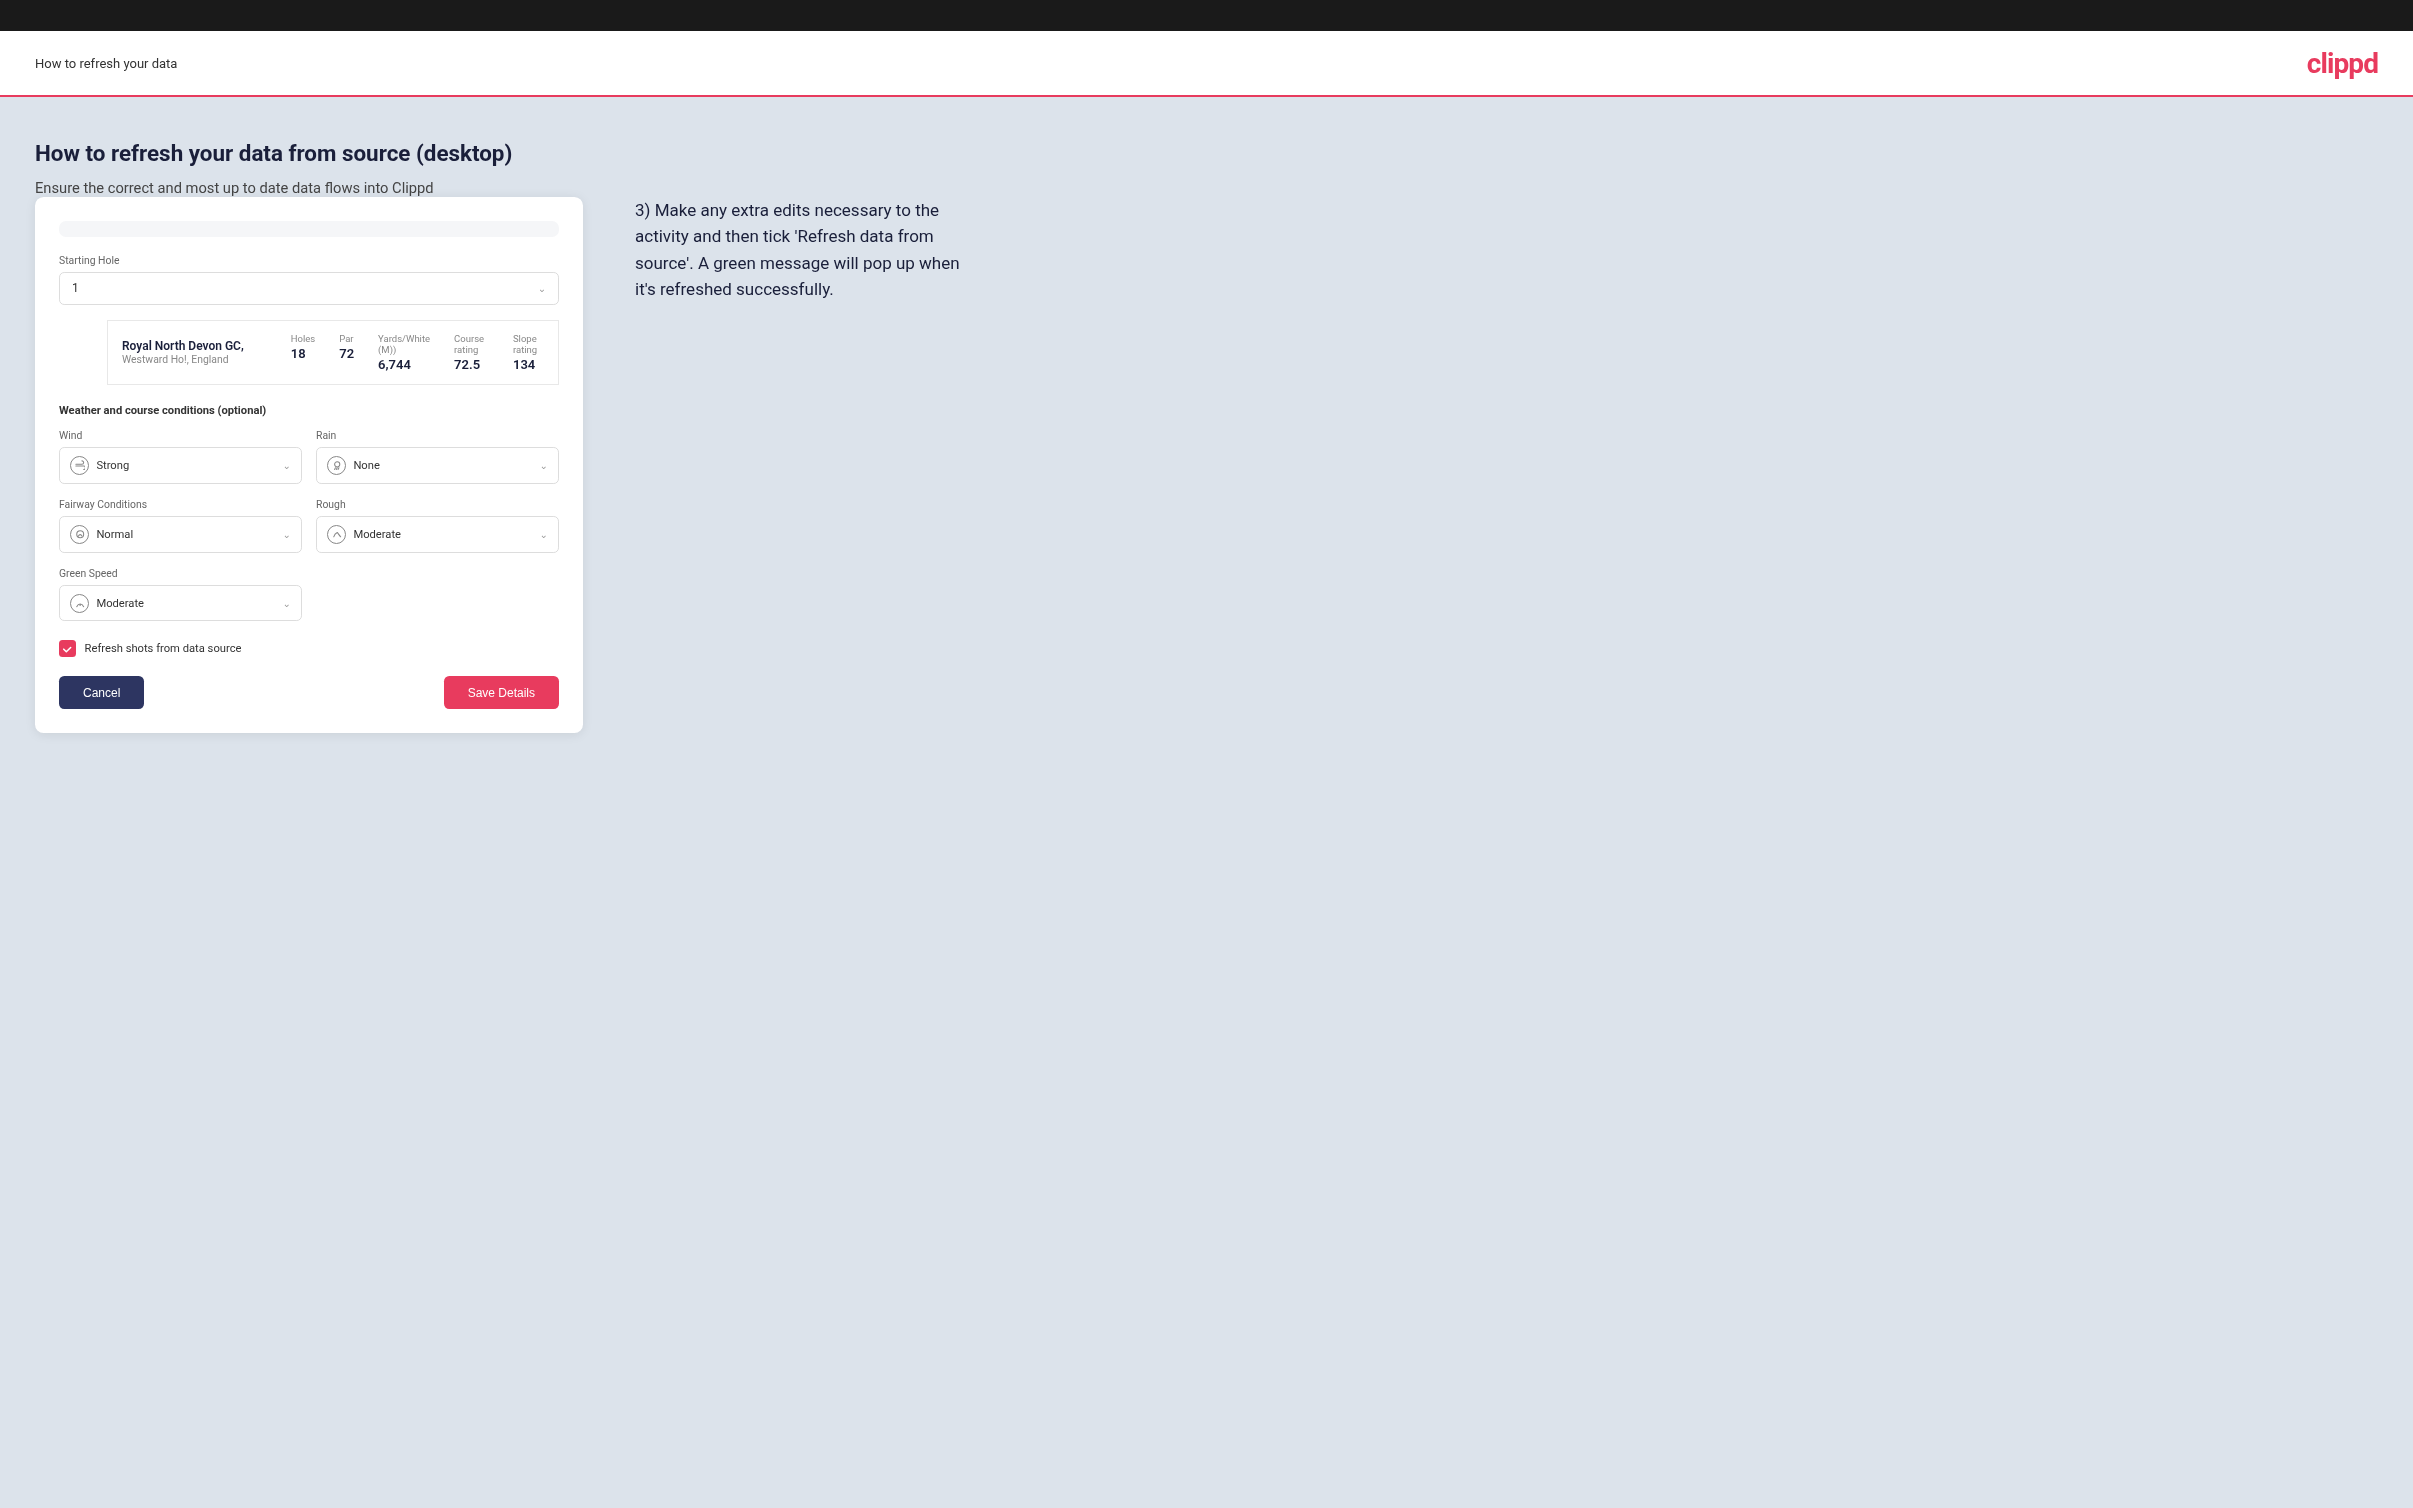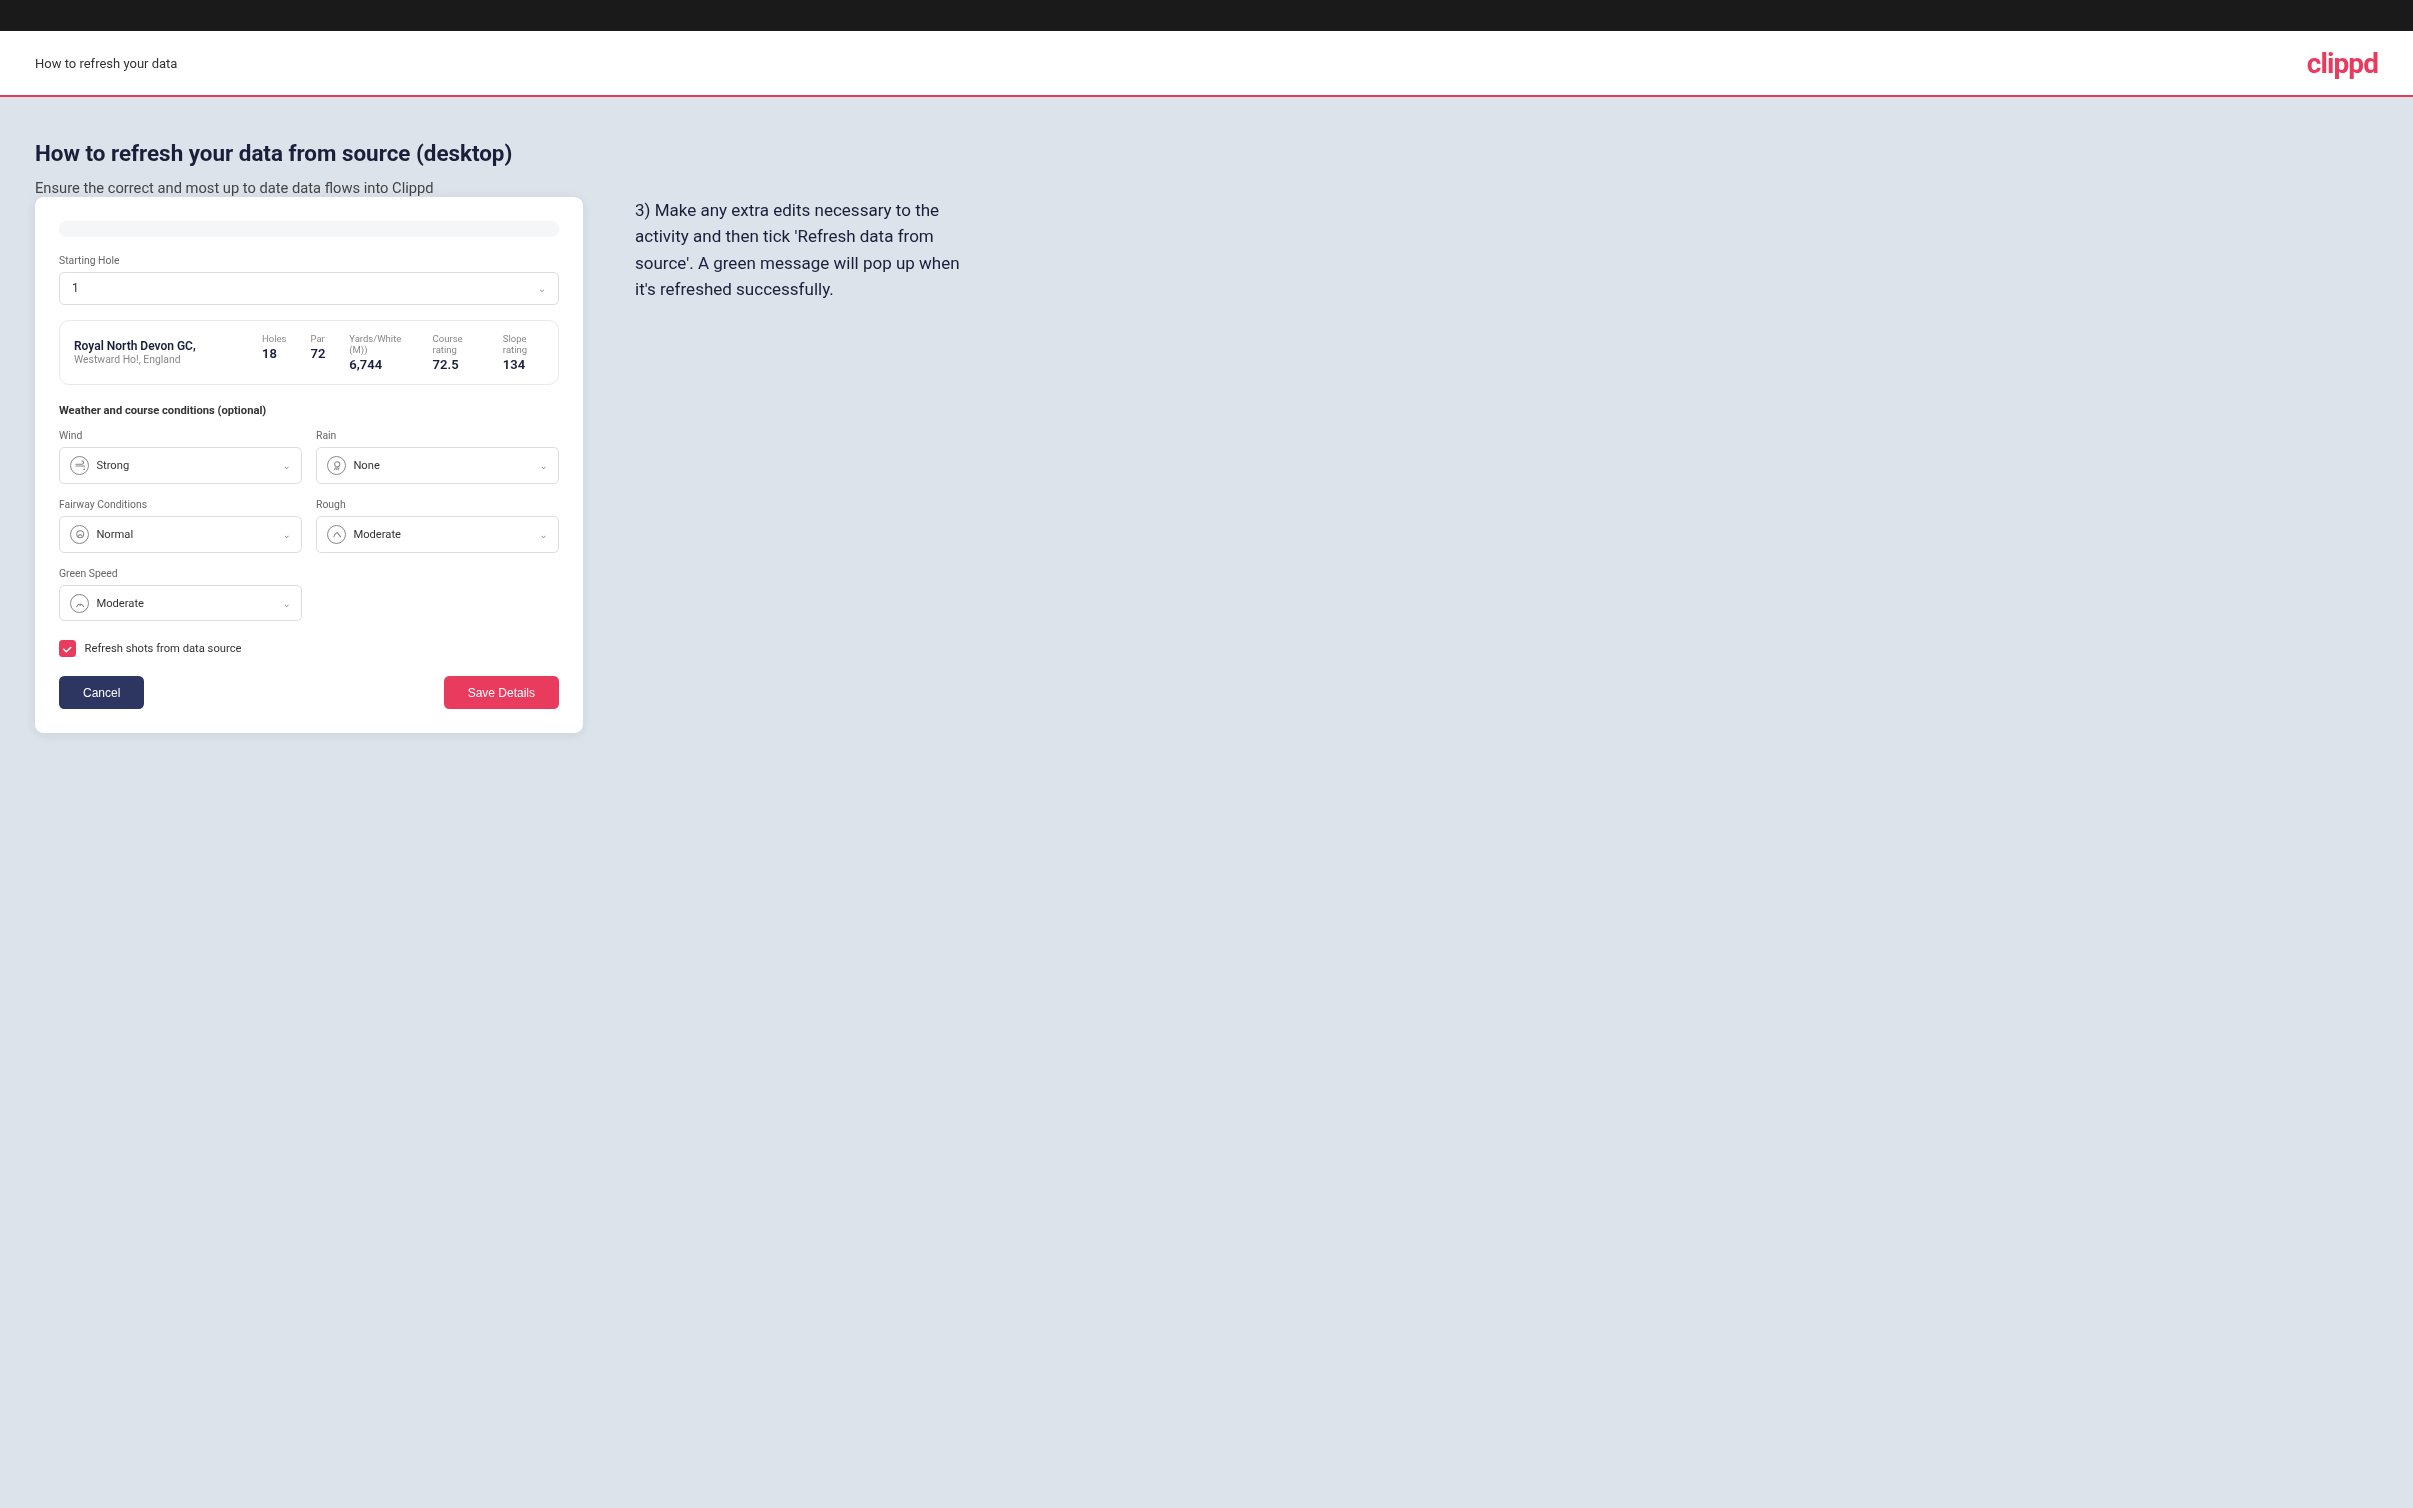--- a/index.html
+++ b/index.html
@@ -108,25 +108,26 @@
       border: none;
       background: #fff;
       color: #333;
     }
     .toggle-btn.active {
       background: #2d3561;
       color: #fff;
     }
     .course-row {
       border: 0.9px solid #e8e8e8;
-      border-radius: 10px;
+      border-radius: 0;
       padding: 12px 14px;
       display: flex;
       align-items: center;
       margin-bottom: 19px;
+      margin-left: 48px;
     }
     .course-info {
       flex: 2;
     }
     .course-name {
       font-size: 12px;
       font-weight: 600;
       color: #1a1f3a;
     }
     .course-location {

